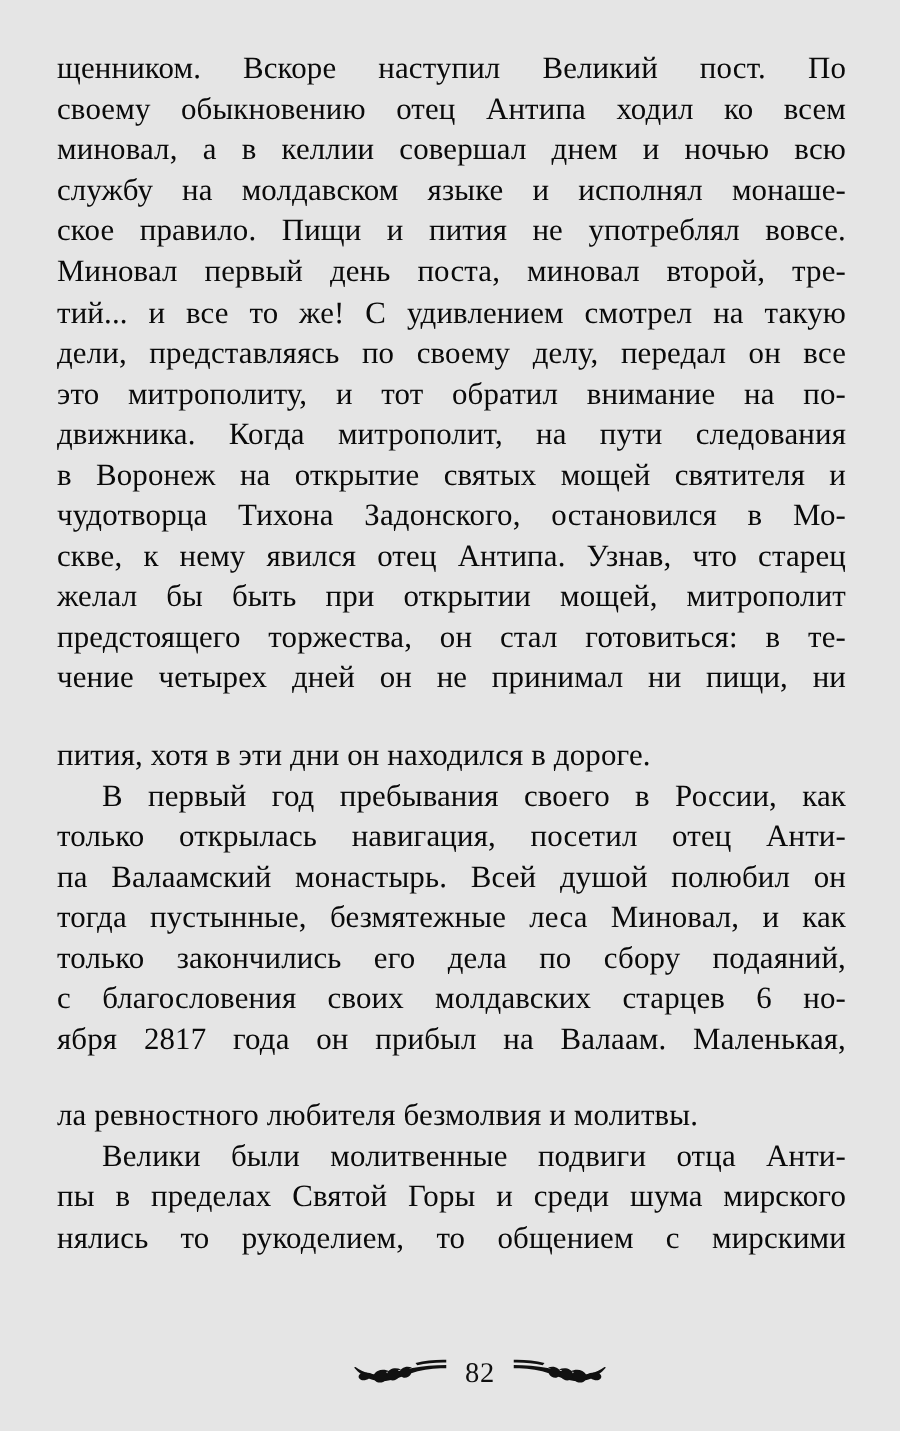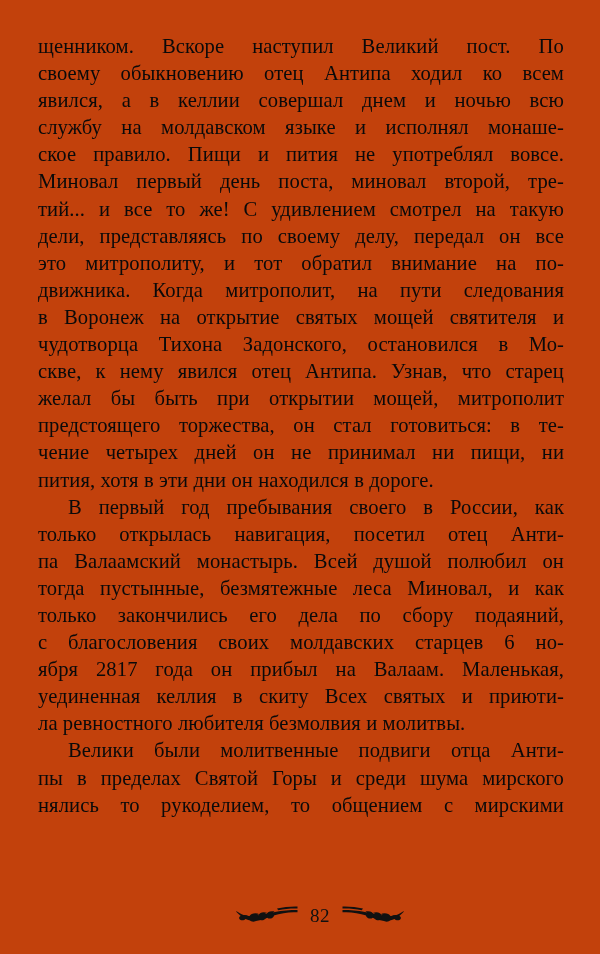--- a/index.html
+++ b/index.html
@@ -11,21 +11,21 @@
   body {
     font-family: "Liberation Serif", "DejaVu Serif", serif;
     color: #0a0a0a;
     -webkit-font-smoothing: antialiased;
   }
 
   .page {
     position: relative;
     width: 600px;
     height: 954px;
-    background: #c2410c;
+    background: #e5e5e5;
     overflow: hidden;
     box-sizing: border-box;
   }
 
   .text-block {
     position: absolute;
     left: 38px;
     top: 33px;
     width: 526px;
   }
@@ -43,20 +43,21 @@
     letter-spacing: 0.1px;
     white-space: nowrap;
     text-align: justify;
     text-align-last: justify;
     color: #0a0a0a;
   }
   
   .line.flush {
     text-align: left;
     text-align-last: left;
+    margin-top: 24px;
   }
   
   .line.indent {
     text-indent: 30px;
   }
 
   .footer {
     position: absolute;
     left: 0;
     top: 898px;
@@ -93,21 +94,21 @@
 </style>
 </head>
 <body>
 
 <div class="page">
 
   <div class="text-block">
       <p class="para">
         <span class="line">щенником. Вскоре наступил Великий пост. По</span>
         <span class="line">своему обыкновению отец Антипа ходил ко всем</span>
-        <span class="line">явился, а в келлии совершал днем и ночью всю</span>
+        <span class="line">миновал, а в келлии совершал днем и ночью всю</span>
         <span class="line">службу на молдавском языке и исполнял монаше-</span>
         <span class="line">ское правило. Пищи и пития не употреблял вовсе.</span>
         <span class="line">Миновал первый день поста, миновал второй, тре-</span>
         <span class="line">тий... и все то же! С удивлением смотрел на такую</span>
         <span class="line">дели, представляясь по своему делу, передал он все</span>
         <span class="line">это митрополиту, и тот обратил внимание на по-</span>
         <span class="line">движника. Когда митрополит, на пути следования</span>
         <span class="line">в Воронеж на открытие святых мощей святителя и</span>
         <span class="line">чудотворца Тихона Задонского, остановился в Мо-</span>
         <span class="line">скве, к нему явился отец Антипа. Узнав, что старец</span>
@@ -117,21 +118,20 @@
         <span class="line flush">пития, хотя в эти дни он находился в дороге.</span>
       </p>
       <p class="para">
         <span class="line indent">В первый год пребывания своего в России, как</span>
         <span class="line">только открылась навигация, посетил отец Анти-</span>
         <span class="line">па Валаамский монастырь. Всей душой полюбил он</span>
         <span class="line">тогда пустынные, безмятежные леса Миновал, и как</span>
         <span class="line">только закончились его дела по сбору подаяний,</span>
         <span class="line">с благословения своих молдавских старцев 6 но-</span>
         <span class="line">ября 2817 года он прибыл на Валаам. Маленькая,</span>
-        <span class="line">уединенная келлия в скиту Всех святых и приюти-</span>
         <span class="line flush">ла ревностного любителя безмолвия и молитвы.</span>
       </p>
       <p class="para">
         <span class="line indent">Велики были молитвенные подвиги отца Анти-</span>
         <span class="line">пы в пределах Святой Горы и среди шума мирского</span>
         <span class="line">нялись то рукоделием, то общением с мирскими</span>
       </p>
     </div>
 
   <div class="footer">

